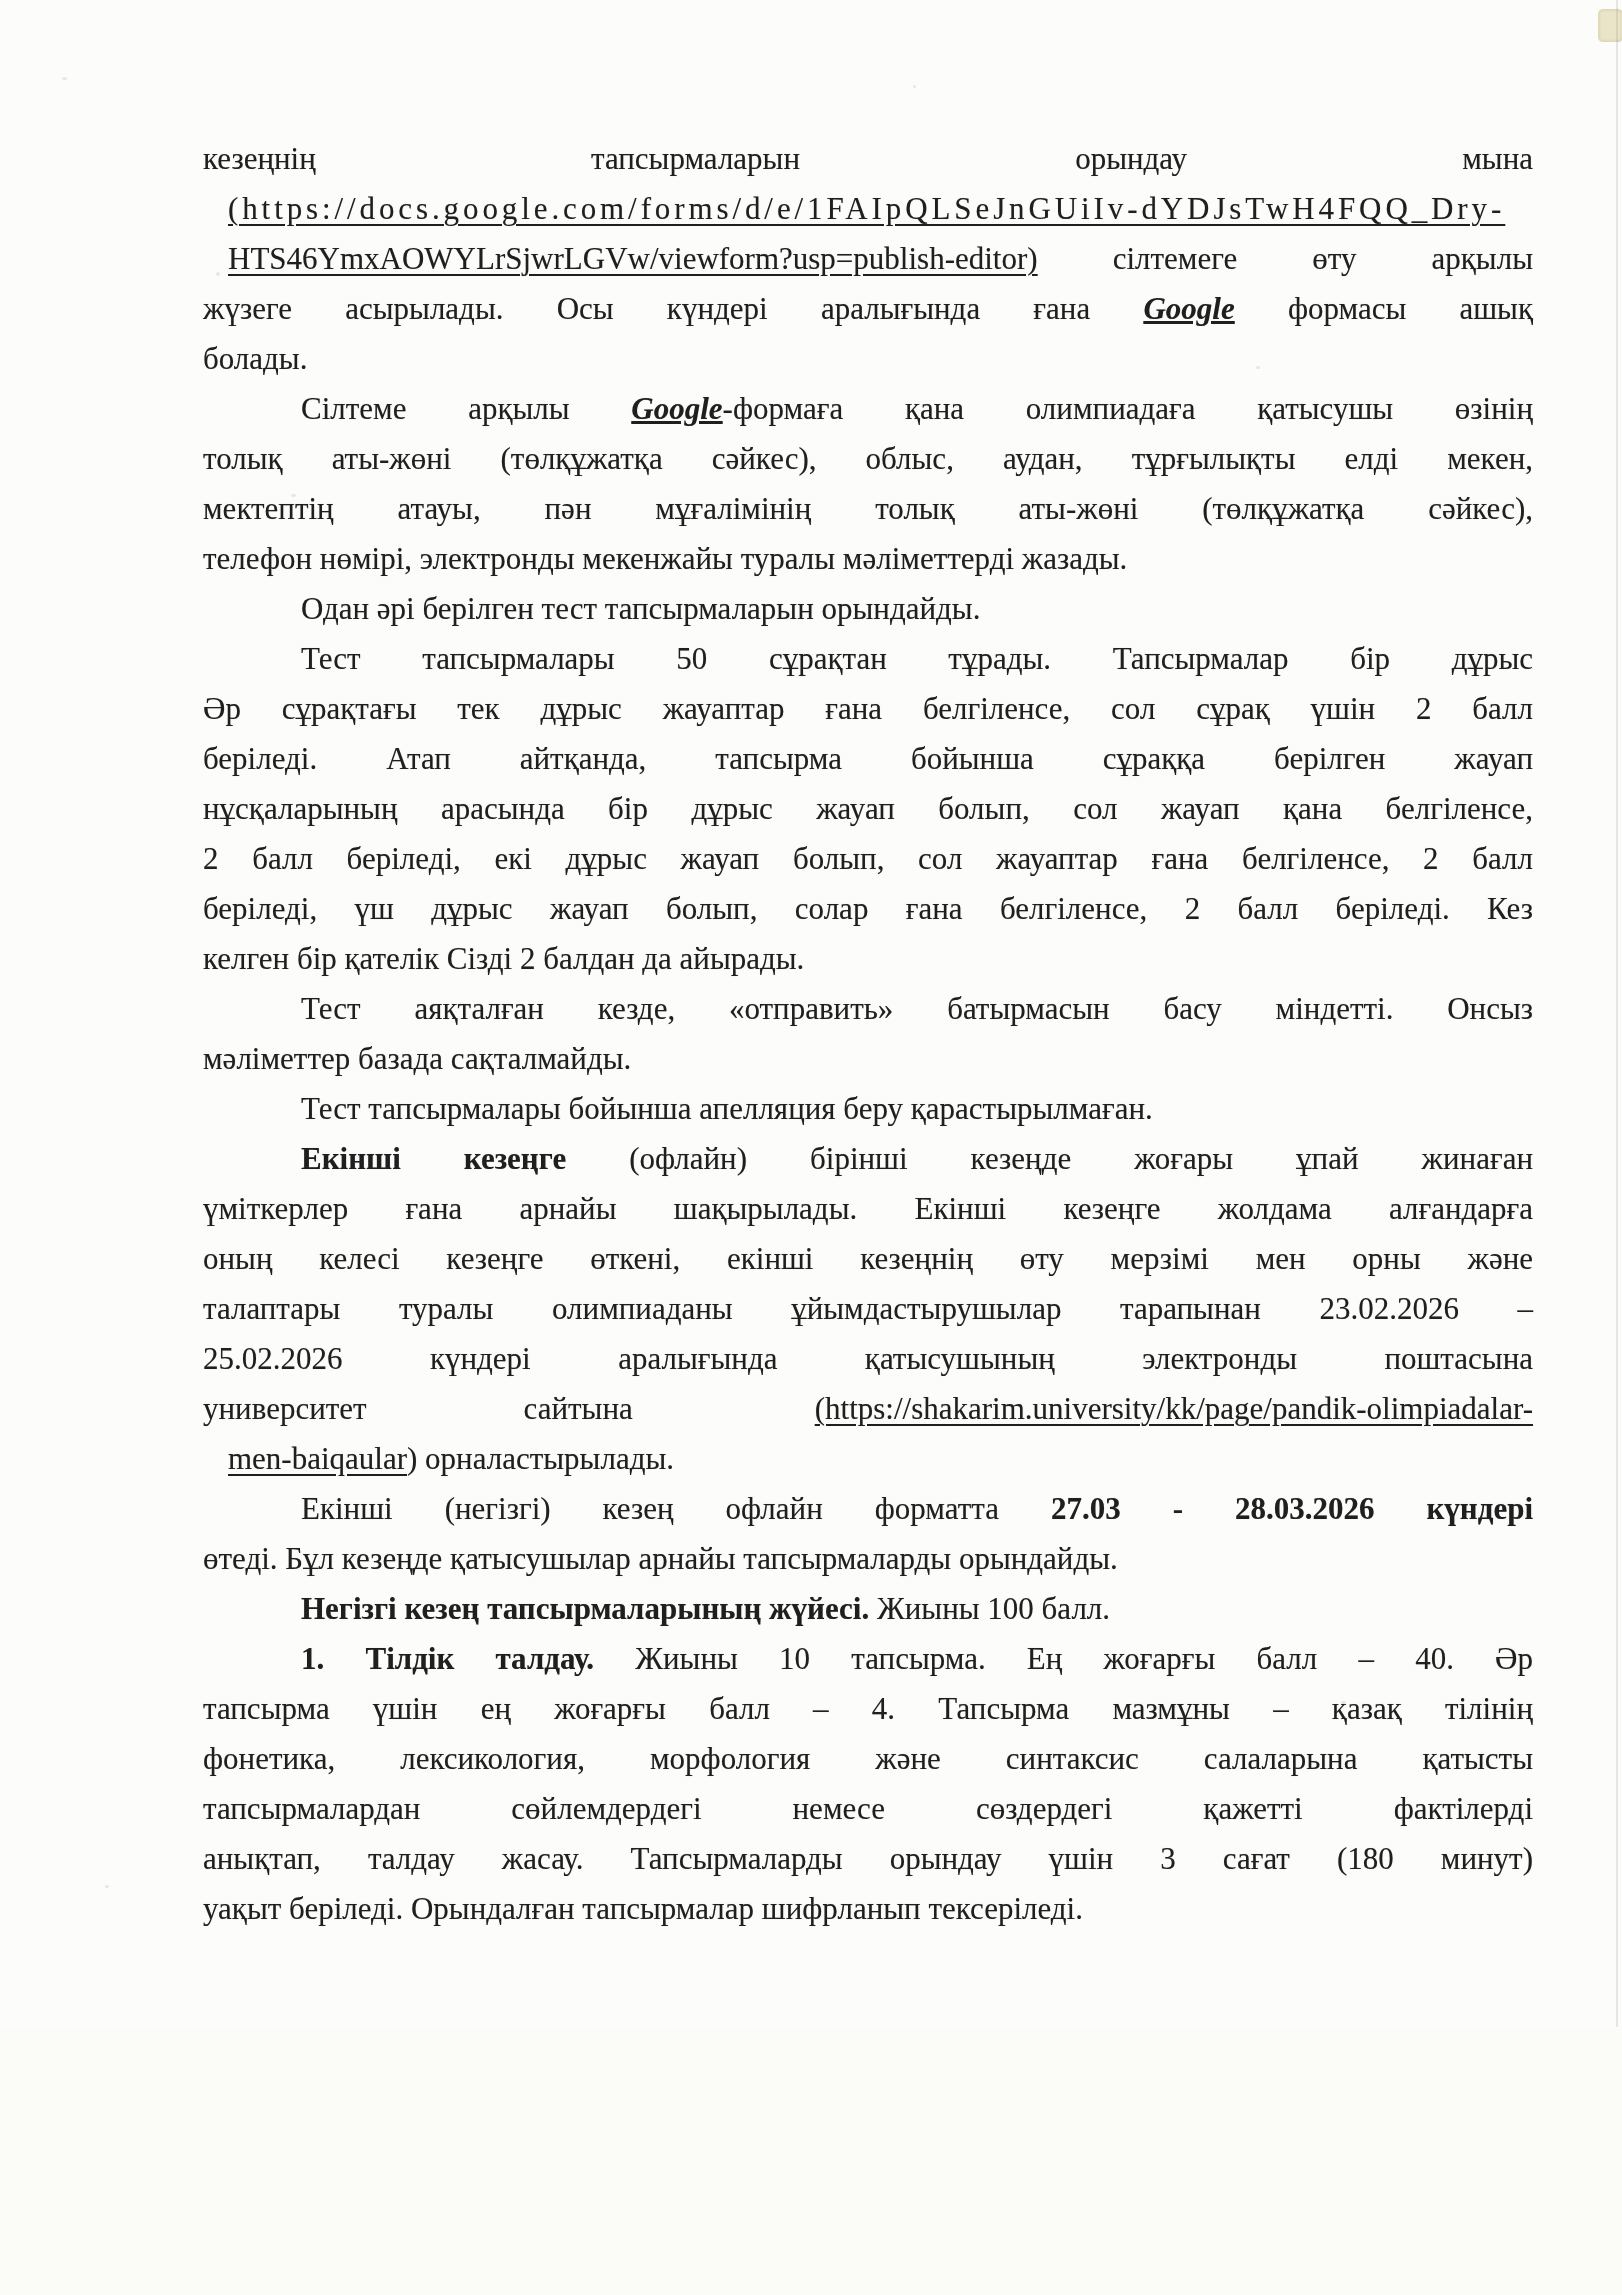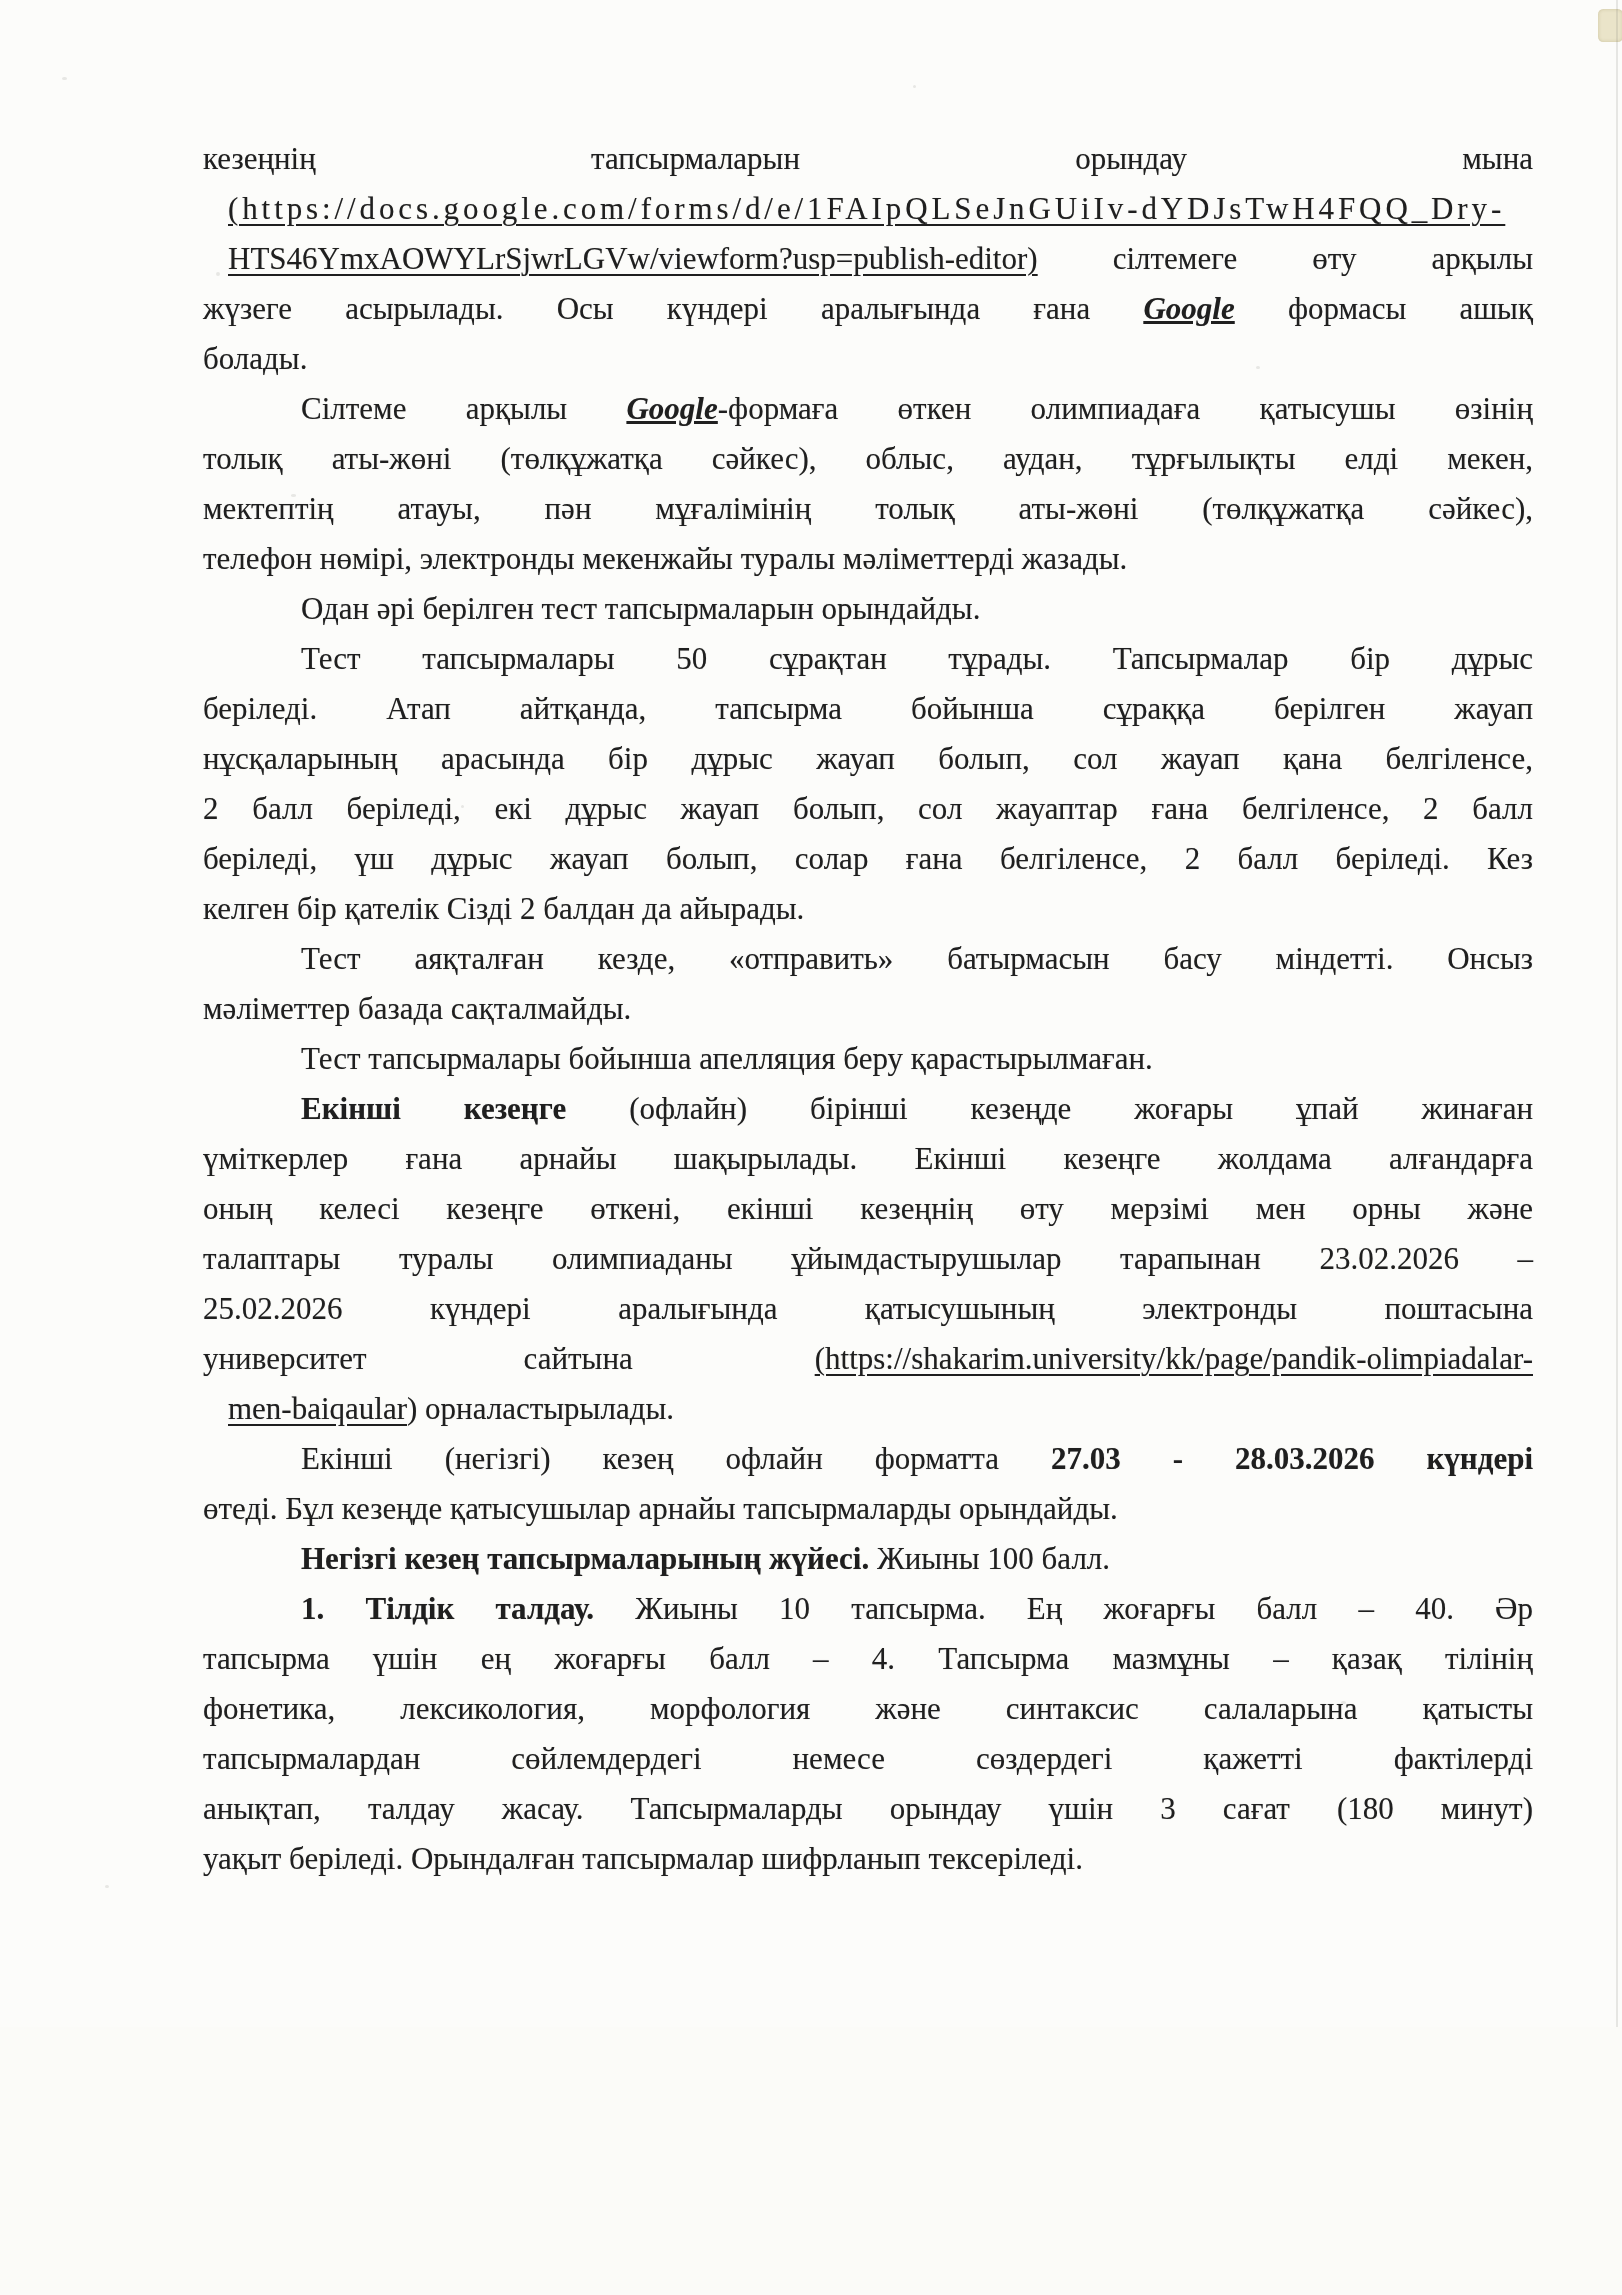--- a/index.html
+++ b/index.html
@@ -71,26 +71,27 @@
 </head>
 <body>
 
 <div class="page" style="background: rgb(252, 252, 250); color: rgb(31, 31, 31);">
   <div class="text-block">
       <div class="line just"><span class="">кезеңнің тапсырмаларын орындау мына</span></div>
       <div class="line spread"><span class="u">(https://docs.google.com/forms/d/e/1FAIpQLSeJnGUiIv-dYDJsTwH4FQQ_Dry-</span></div>
       <div class="line just"><span class="u">HTS46YmxAOWYLrSjwrLGVw/viewform?usp=publish-editor)</span><span class=""> сілтемеге өту арқылы</span></div>
       <div class="line just"><span class="">жүзеге асырылады. Осы күндері аралығында ғана </span><span class="b i ">Google</span><span class=""> формасы ашық</span></div>
       <div class="line"><span class="">болады.</span></div>
-      <div class="line indent just"><span class="">Сілтеме арқылы </span><span class="b i ">Google</span><span class="">-формаға өткен олимпиадаға қатысушы өзінің</span></div>
+      <div class="line indent just"><span class="">Сілтеме арқылы </span><span class="b i ">Google</span><span class="">-формаға қана олимпиадаға қатысушы өзінің</span></div>
       <div class="line just"><span class="">толық аты-жөні (төлқұжатқа сәйкес), облыс, аудан, тұрғылықты елді мекен,</span></div>
       <div class="line just"><span class="">мектептің атауы, пән мұғалімінің толық аты-жөні (төлқұжатқа сәйкес),</span></div>
       <div class="line"><span class="">телефон нөмірі, электронды мекенжайы туралы мәліметтерді жазады.</span></div>
       <div class="line indent"><span class="">Одан әрі берілген тест тапсырмаларын орындайды.</span></div>
       <div class="line indent just"><span class="">Тест тапсырмалары 50 сұрақтан тұрады. Тапсырмалар бір дұрыс</span></div>
+      <div class="line just"><span class="">Әр сұрақтағы тек дұрыс жауаптар ғана белгіленсе, сол сұрақ үшін 2 балл</span></div>
       <div class="line just"><span class="">беріледі. Атап айтқанда, тапсырма бойынша сұраққа берілген жауап</span></div>
       <div class="line just"><span class="">нұсқаларының арасында бір дұрыс жауап болып, сол жауап қана белгіленсе,</span></div>
       <div class="line just"><span class="">2 балл беріледі, екі дұрыс жауап болып, сол жауаптар ғана белгіленсе, 2 балл</span></div>
       <div class="line just"><span class="">беріледі, үш дұрыс жауап болып, солар ғана белгіленсе, 2 балл беріледі. Кез</span></div>
       <div class="line"><span class="">келген бір қателік Сізді 2 балдан да айырады.</span></div>
       <div class="line indent just"><span class="">Тест аяқталған кезде, «отправить» батырмасын басу міндетті. Онсыз</span></div>
       <div class="line"><span class="">мәліметтер базада сақталмайды.</span></div>
       <div class="line indent"><span class="">Тест тапсырмалары бойынша апелляция беру қарастырылмаған.</span></div>
       <div class="line indent just"><span class="b ">Екінші кезеңге</span><span class=""> (офлайн) бірінші кезеңде жоғары ұпай жинаған</span></div>
       <div class="line just"><span class="">үміткерлер ғана арнайы шақырылады. Екінші кезеңге жолдама алғандарға</span></div>

